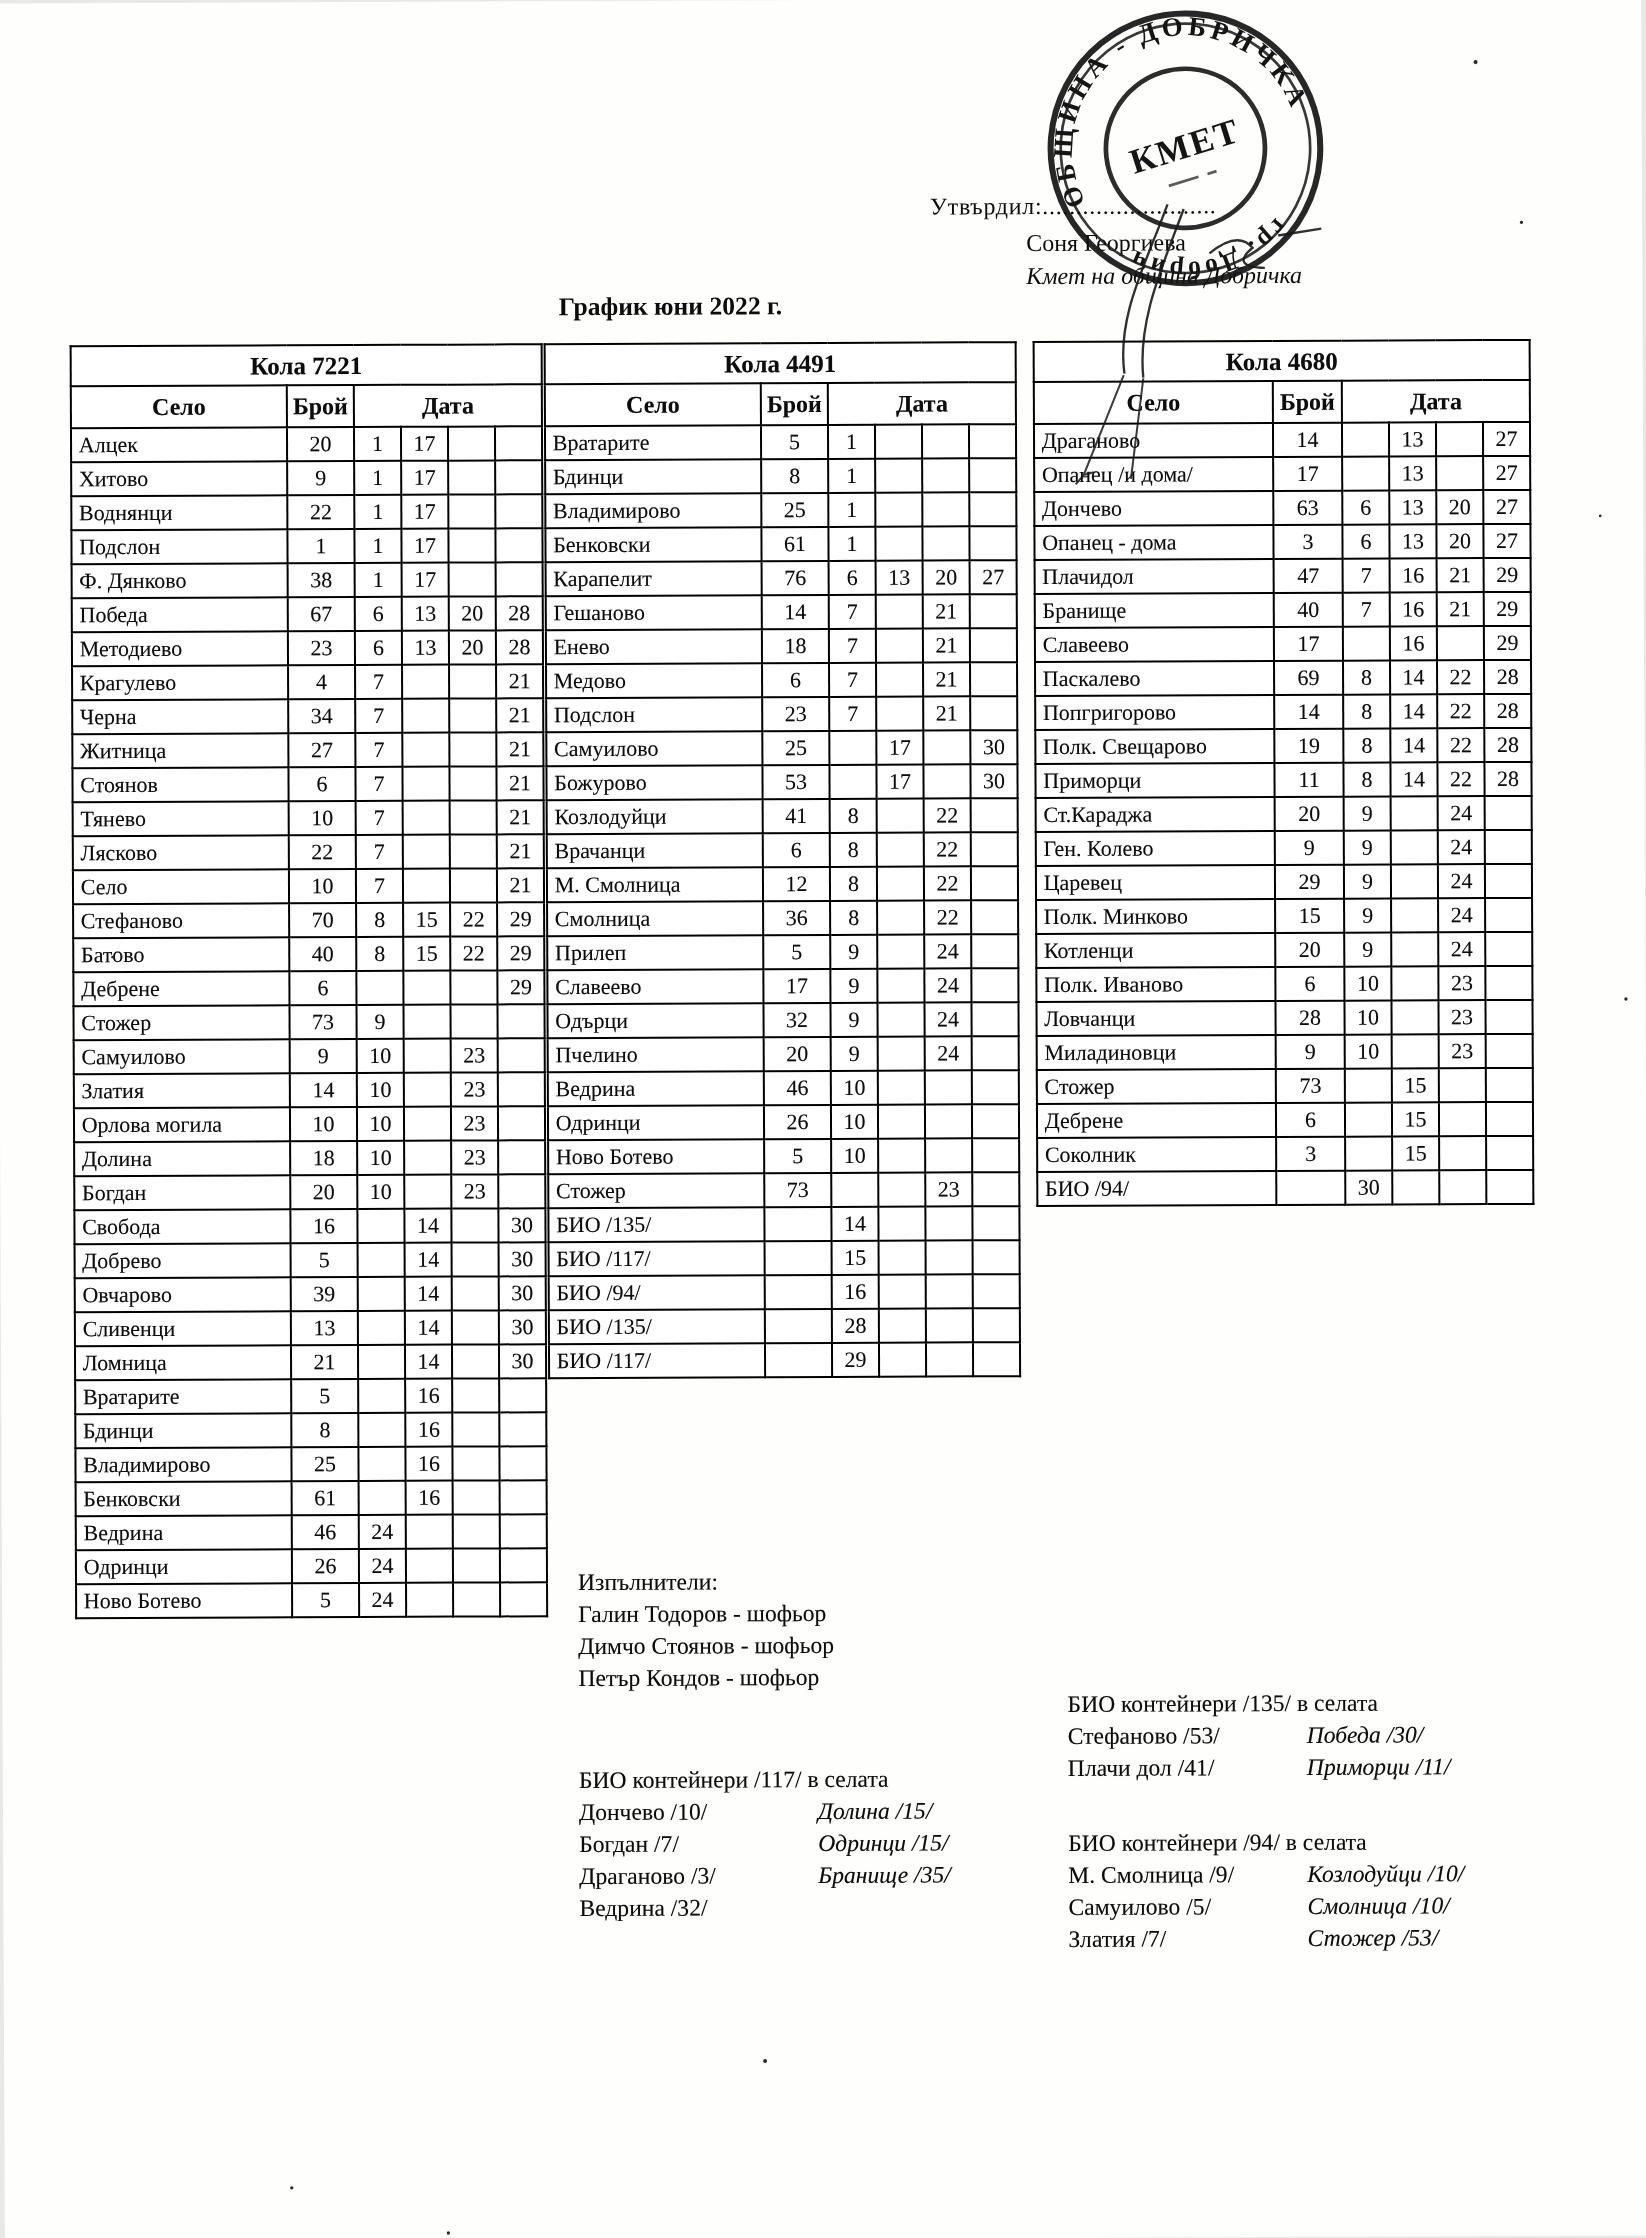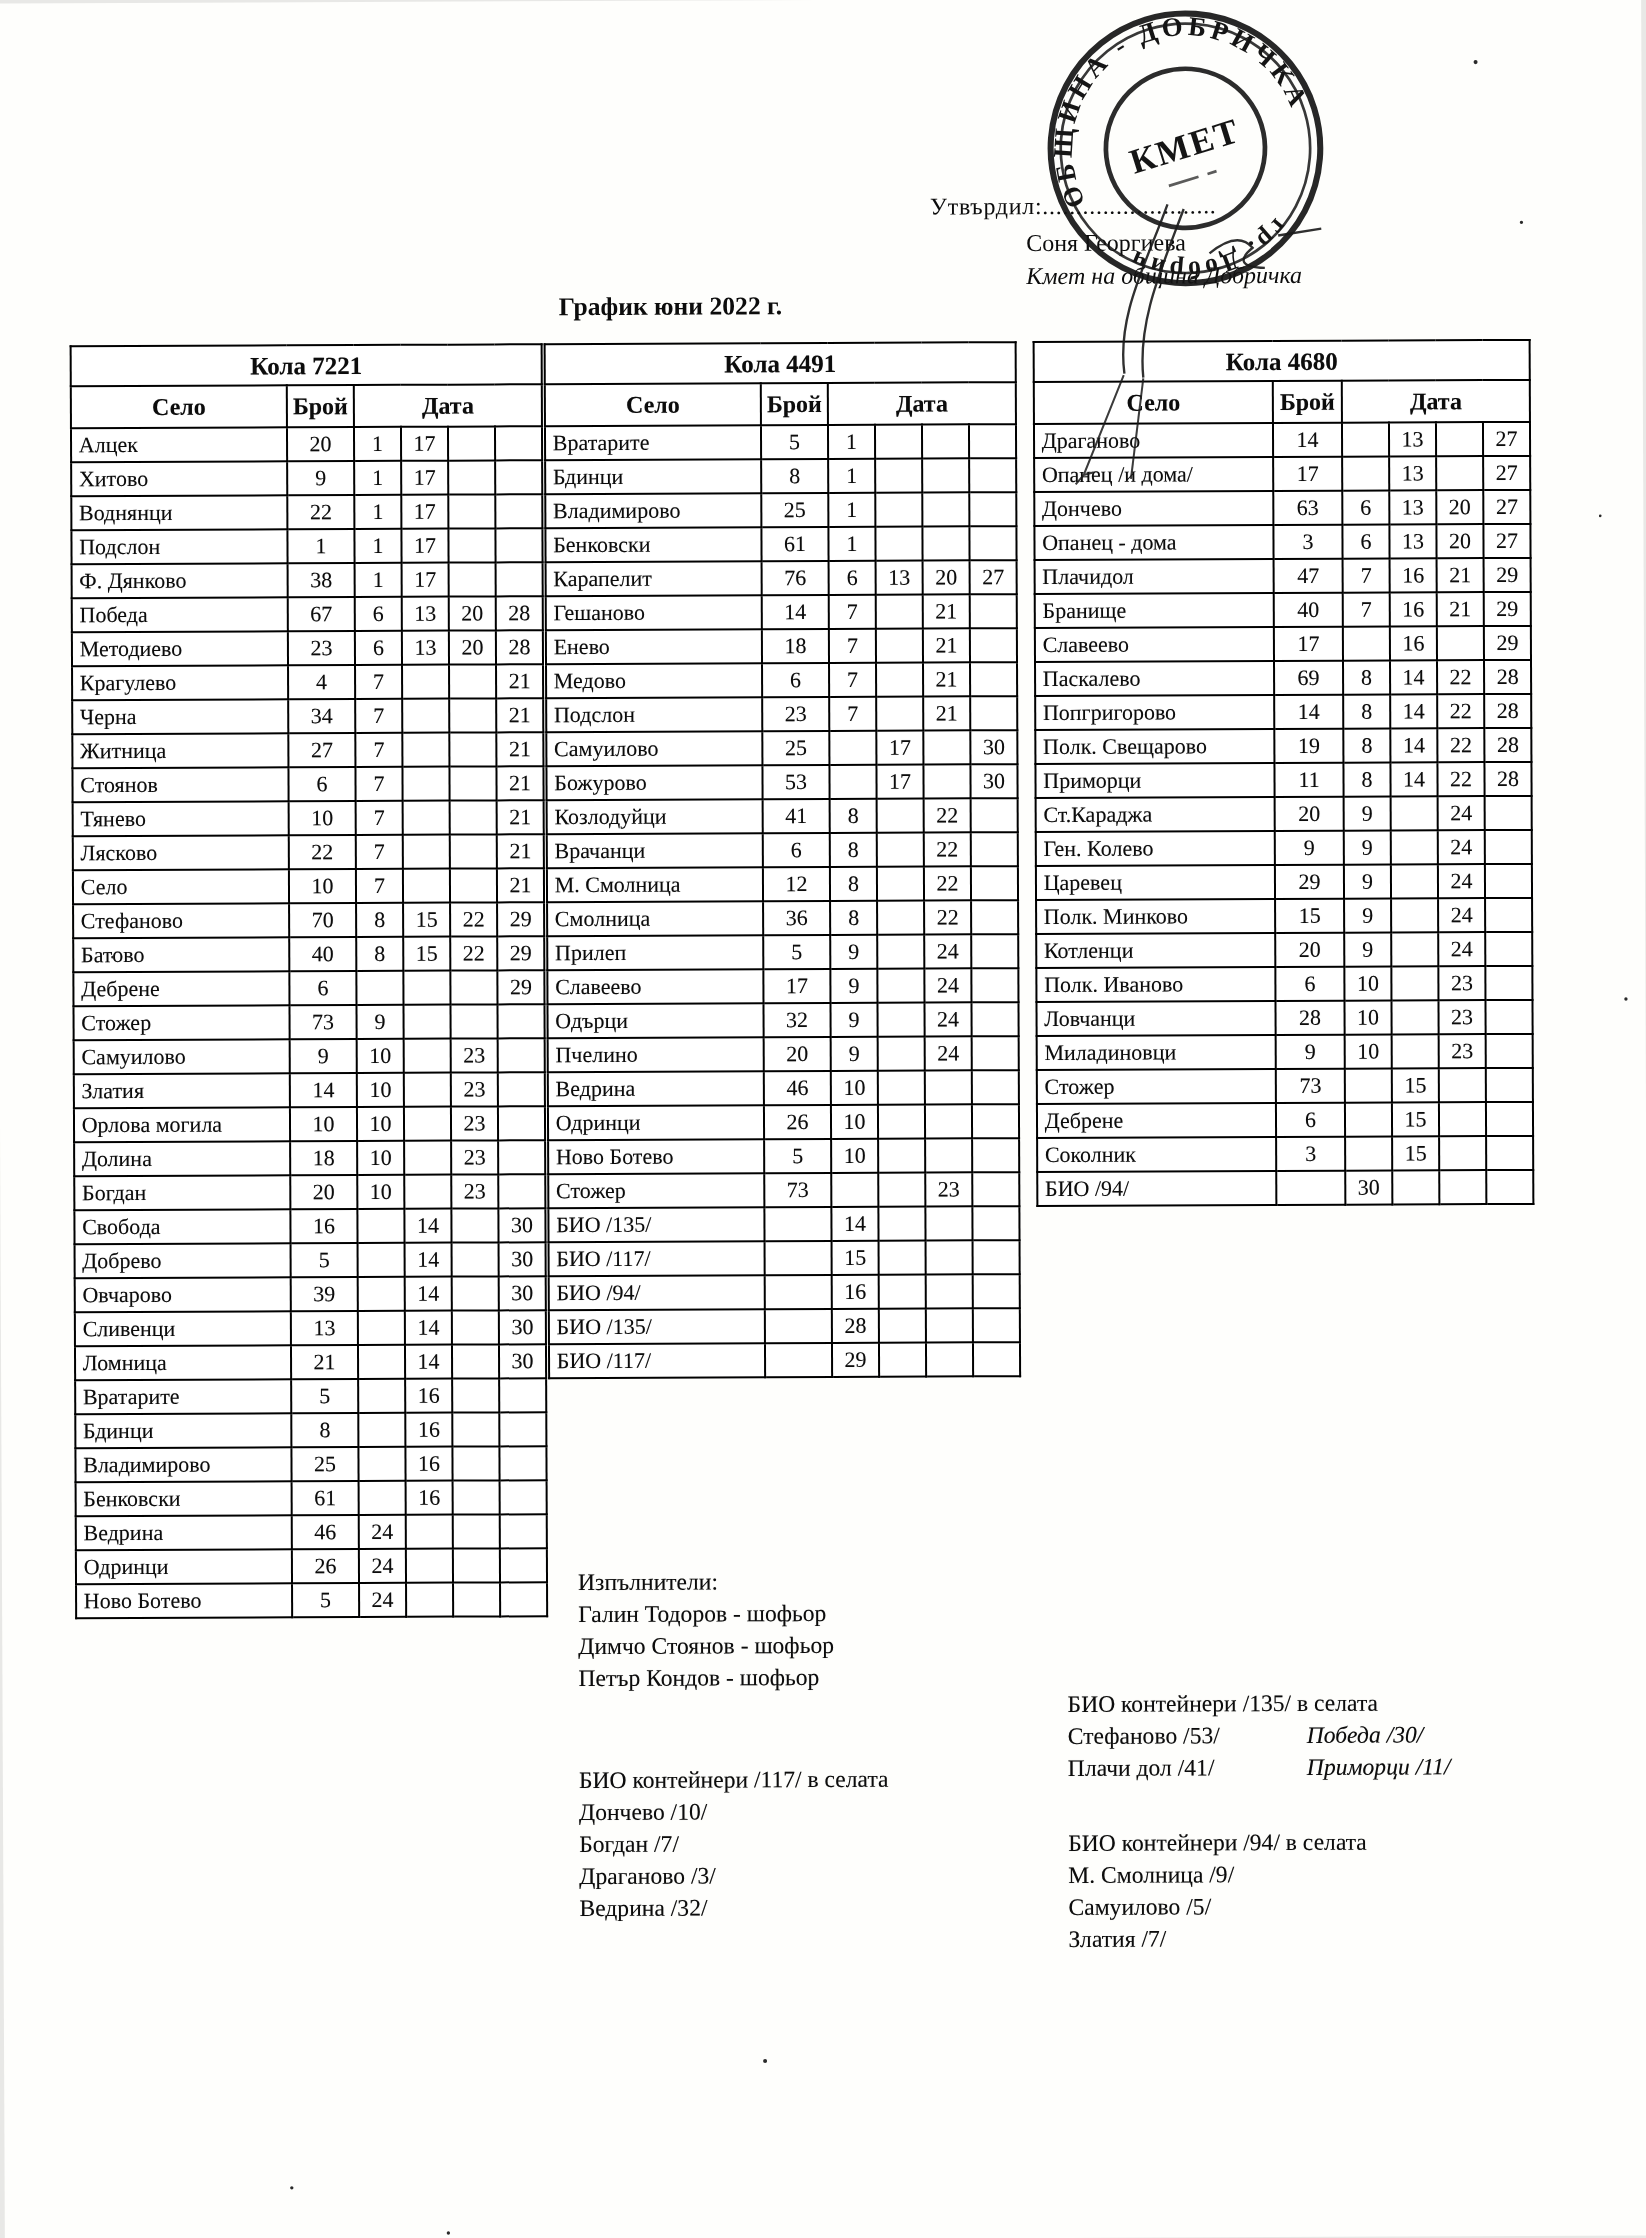--- a/index.html
+++ b/index.html
@@ -834,29 +834,39 @@
   </div>
   <div class="note" id="bio-117">
     <div class="heading">БИО контейнери /117/ в селата</div>
     <div class="bio-cols">
         <div class="bio-col c1">
           <div>Дончево /10/</div>
           <div>Богдан /7/</div>
           <div>Драганово /3/</div>
           <div>Ведрина /32/</div>
         </div>
+        <div class="bio-col c2">
+          <div>Долина /15/</div>
+          <div>Одринци /15/</div>
+          <div>Бранище /35/</div>
+        </div>
       </div>
   </div>
   <div class="note" id="bio-94">
     <div class="heading">БИО контейнери /94/ в селата</div>
     <div class="bio-cols">
         <div class="bio-col c1">
           <div>М. Смолница /9/</div>
           <div>Самуилово /5/</div>
           <div>Златия /7/</div>
+        </div>
+        <div class="bio-col c2">
+          <div>Козлодуйци /10/</div>
+          <div>Смолница /10/</div>
+          <div>Стожер /53/</div>
         </div>
       </div>
   </div>
 
   <svg class="overlay" width="1646" height="2239" viewBox="0 0 2442 3321">
     <g transform="translate(1765,222) rotate(-17)" fill="none" stroke="#151515">
       <circle r="200" stroke-width="9" opacity="0.92"></circle>
       <circle r="185" stroke-width="4" opacity="0.85"></circle>
       <circle r="118" stroke-width="7" opacity="0.9"></circle>
       <defs>

